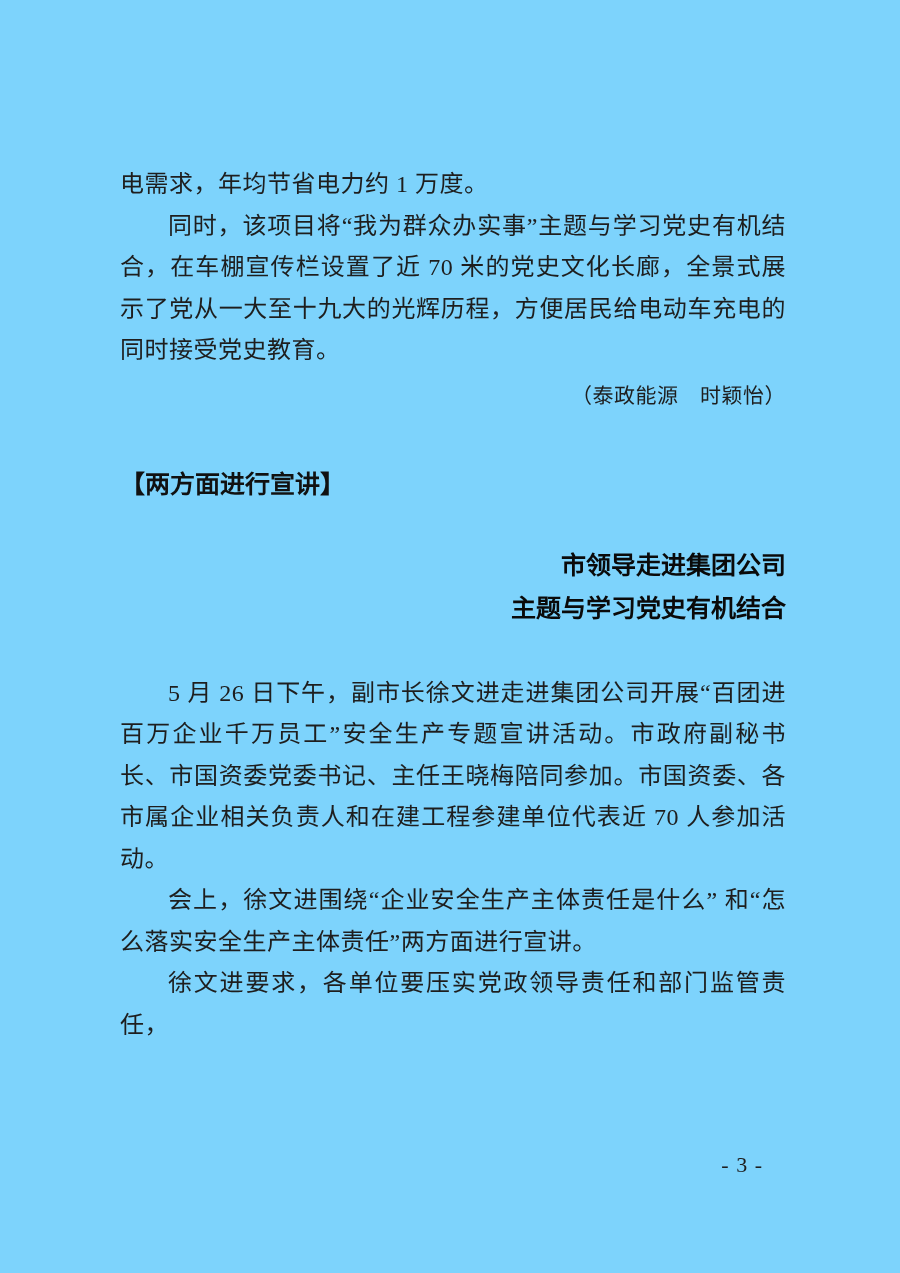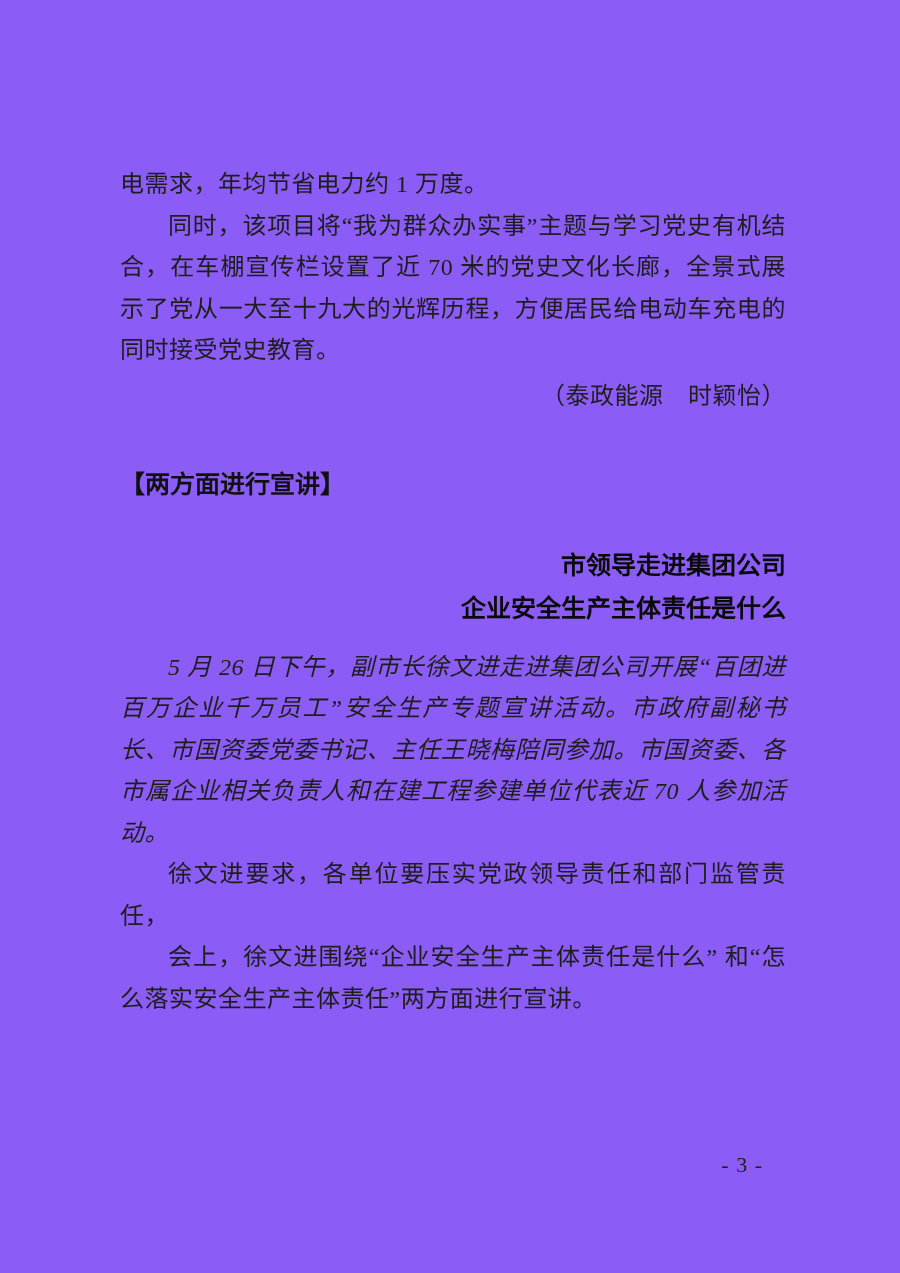--- a/index.html
+++ b/index.html
@@ -4,21 +4,21 @@
 <style>
   html, body {
     margin: 0;
     padding: 0;
     background: #ffffff;
   }
   .page {
     position: relative;
     width: 900px;
     height: 1273px;
-    background: #8b5cf6;
+    background: #7dd3fc;
     overflow: hidden;
     font-family: "Liberation Serif", "DejaVu Serif", serif;
     color: #1e1e1e;
   }
   .content {
     position: absolute;
     left: 120px;
     top: 164px;
     width: 666px;
   }
@@ -29,21 +29,21 @@
     text-align: justify;
     text-justify: inter-ideograph;
     text-indent: 2em;
     letter-spacing: 0.5px;
   }
   .no-indent {
     text-indent: 0;
   }
   .byline {
     margin: 4px 0 0 0;
-    font-size: 24px;
+    font-size: 21px;
     line-height: 41.5px;
     text-align: right;
     letter-spacing: 0.5px;
   }
   .section-header {
     margin: 47px 0 0 0;
     font-size: 25px;
     line-height: 41.5px;
     font-weight: bold;
     color: #111111;
@@ -53,22 +53,21 @@
     text-align: right;
     font-size: 25px;
     line-height: 43px;
     font-weight: bold;
     color: #0a0a0a;
   }
   .title-line {
     display: block;
   }
   .gap-top {
-    margin-top: 17px;
-    font-style: italic;
+    margin-top: 43px;
   }
   .page-number {
     position: absolute;
     top: 1150px;
     right: 137px;
     font-size: 22px;
     line-height: 30px;
     color: #1e1e1e;
     letter-spacing: 1px;
   }
@@ -83,23 +82,23 @@
       <p class="para no-indent">电需求，年均节省电力约 1 万度。</p>
       <p class="para">同时，该项目将“我为群众办实事”主题与学习党史有机结合，在车棚宣传栏设置了近 70 米的党史文化长廊，全景式展示了党从一大至十九大的光辉历程，方便居民给电动车充电的同时接受党史教育。</p>
       <p class="byline">（泰政能源　时颖怡）</p>
     </section>
 
     <h2 class="section-header">【两方面进行宣讲】</h2>
 
     <section>
       <h1 class="article-title">
         <span class="title-line">市领导走进集团公司</span>
-        <span class="title-line">企业安全生产主体责任是什么</span>
+        <span class="title-line">主题与学习党史有机结合</span>
       </h1>
       <p class="para gap-top">5 月 26 日下午，副市长徐文进走进集团公司开展“百团进百万企业千万员工”安全生产专题宣讲活动。市政府副秘书长、市国资委党委书记、主任王晓梅陪同参加。市国资委、各市属企业相关负责人和在建工程参建单位代表近 70 人参加活动。</p>
+      <p class="para">会上，徐文进围绕“企业安全生产主体责任是什么” 和“怎么落实安全生产主体责任”两方面进行宣讲。</p>
       <p class="para">徐文进要求，各单位要压实党政领导责任和部门监管责任，</p>
-      <p class="para">会上，徐文进围绕“企业安全生产主体责任是什么” 和“怎么落实安全生产主体责任”两方面进行宣讲。</p>
     </section>
 
   </div>
 
   <div class="page-number">- 3 -</div>
 </div>
 
 </body></html>

